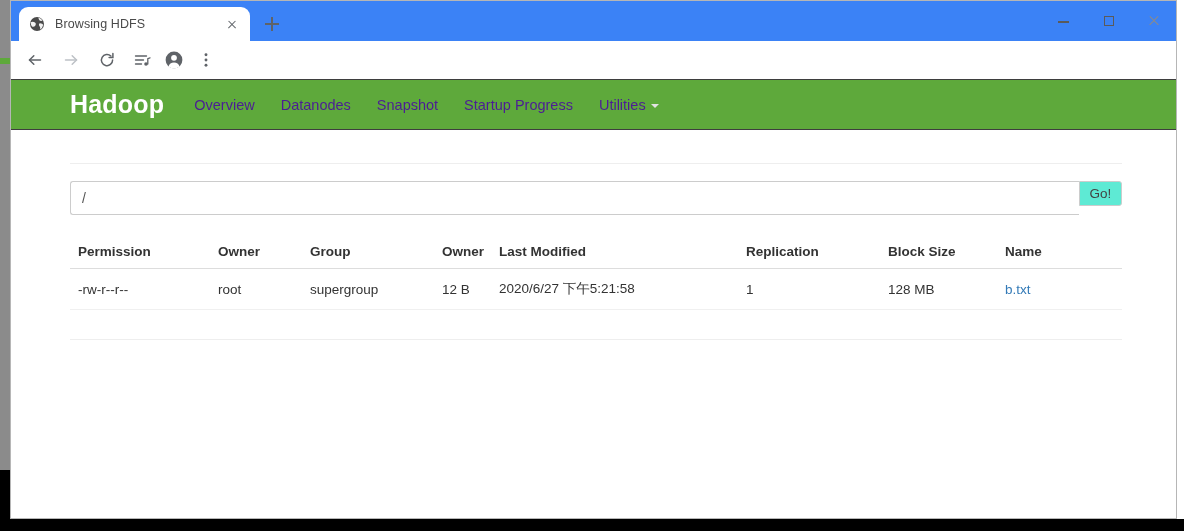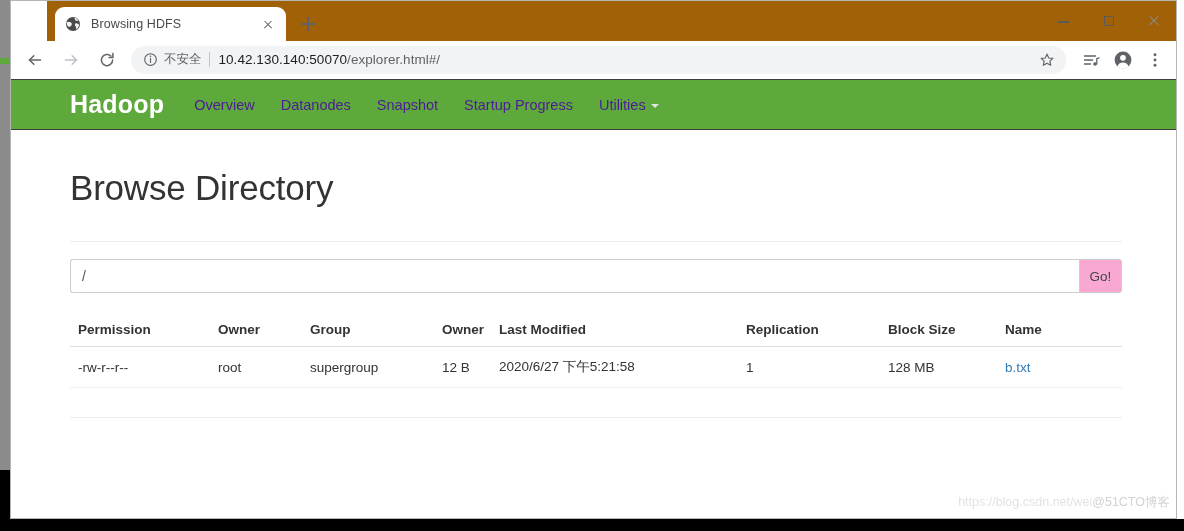--- a/index.html
+++ b/index.html
@@ -64,24 +64,23 @@
     background: #ffffff;
     border: 1px solid #b6b6b6;
     box-sizing: border-box;
     overflow: hidden;
   }
 
   
   .tab-strip {
     position: relative;
     height: 40px;
-    background: #a16207;
+    background: #3b82f6;
     display: flex;
     align-items: flex-end;
-    margin-left: 36px;
   }
   .browser-tab {
     margin-left: 8px;
     width: 231px;
     height: 34px;
     background: #ffffff;
     border-radius: 9px 9px 0 0;
     display: flex;
     align-items: center;
     padding: 0 10px;
@@ -324,24 +323,24 @@
     font-family: "Liberation Sans", sans-serif;
     font-size: 14px;
     color: #555555;
     padding: 0 11px;
     box-sizing: border-box;
     outline: none;
     background: #ffffff;
   }
   .go-btn {
     width: 43px;
-    height: 34px;
+    height: 25px;
     border: 1px solid #cccccc;
     border-radius: 0 3px 3px 0;
-    background: #f9a8d4;
+    background: #5eead4;
     font-family: "Liberation Sans", sans-serif;
     font-size: 13.5px;
     color: #444444;
     cursor: pointer;
     padding: 0;
   }
 
   table.fs-table {
     margin-top: 23px;
     width: 1052px;
@@ -465,37 +464,20 @@
 
     <div class="nav-btn">
       <span>
         <svg width="18" height="18" viewBox="0 0 18 18" fill="none" stroke="currentColor" stroke-width="1.5" stroke-linecap="round">
           <path d="M14.6 9a5.6 5.6 0 1 1-1.7-4"></path>
           <path d="M14.9 2.6v3.8h-3.8"></path>
         </svg>
       </span>
     </div>
 
-    <div class="omnibox">
-      <span class="info-icon">
-        <svg width="15" height="15" viewBox="0 0 16 16" fill="none" stroke="currentColor" stroke-width="1.2">
-          <circle cx="8" cy="8" r="6.2"></circle>
-          <path d="M8 4.6v.2" stroke-width="1.6" stroke-linecap="round"></path>
-          <path d="M8 7v4.2" stroke-linecap="round"></path>
-        </svg>
-      </span>
-      <span class="insecure-label">不安全</span>
-      <span class="omni-divider"></span>
-      <span class="url-text"><span>10.42.130.140:50070</span><span class="url-dim">/explorer.html#/</span></span>
-      <span class="omni-star">
-        <svg width="16" height="16" viewBox="0 0 18 18" fill="none" stroke="currentColor" stroke-width="1.3" stroke-linejoin="round">
-          <path d="M9 2.4l2 4.3 4.6.5-3.4 3.1.95 4.6L9 12.6l-4.15 2.3.95-4.6L2.4 7.2l4.6-.5z"></path>
-        </svg>
-      </span>
-    </div>
 
     <div class="tb-icon">
       <svg width="18" height="18" viewBox="0 0 18 18" fill="none" stroke="currentColor" stroke-width="1.4" stroke-linecap="round">
         <path d="M2.5 5h11"></path>
           <path d="M2.5 9h8"></path>
           <path d="M2.5 13h6"></path>
         <circle cx="13" cy="13" r="1.8" fill="currentColor" stroke="none"></circle>
         <path d="M14.8 13V7.6l2.2-.8" stroke-width="1.3"></path>
       </svg>
     </div>
@@ -523,21 +505,20 @@
       <span class="brand">Hadoop</span>
       <span class="nav-link">Overview</span>
       <span class="nav-link">Datanodes</span>
       <span class="nav-link">Snapshot</span>
       <span class="nav-link">Startup Progress</span>
       <span class="nav-link last"><span>Utilities</span><span class="caret-down"></span></span>
     </div>
 
     <div class="page-content">
 
-      <h1 class="page-title">Browse Directory</h1>
       <hr class="title-rule">
 
       <div class="path-row">
         <input class="path-input" type="text" value="/" style="">
         <button class="go-btn">Go!</button>
       </div>
 
       <table class="fs-table">
         <colgroup>
           <col class="col-permission">
@@ -571,15 +552,14 @@
             <td>1</td>
             <td>128 MB</td>
             <td><span class="file-link">b.txt</span></td>
           </tr>
         </tbody>
       </table>
 
       <hr class="footer-rule">
     </div>
 
-    <div class="watermark"><span>https://blog.csdn.net/wei</span><span class="wm2">@51CTO博客</span></div>
   </div>
 </div>
 
 </body></html>

